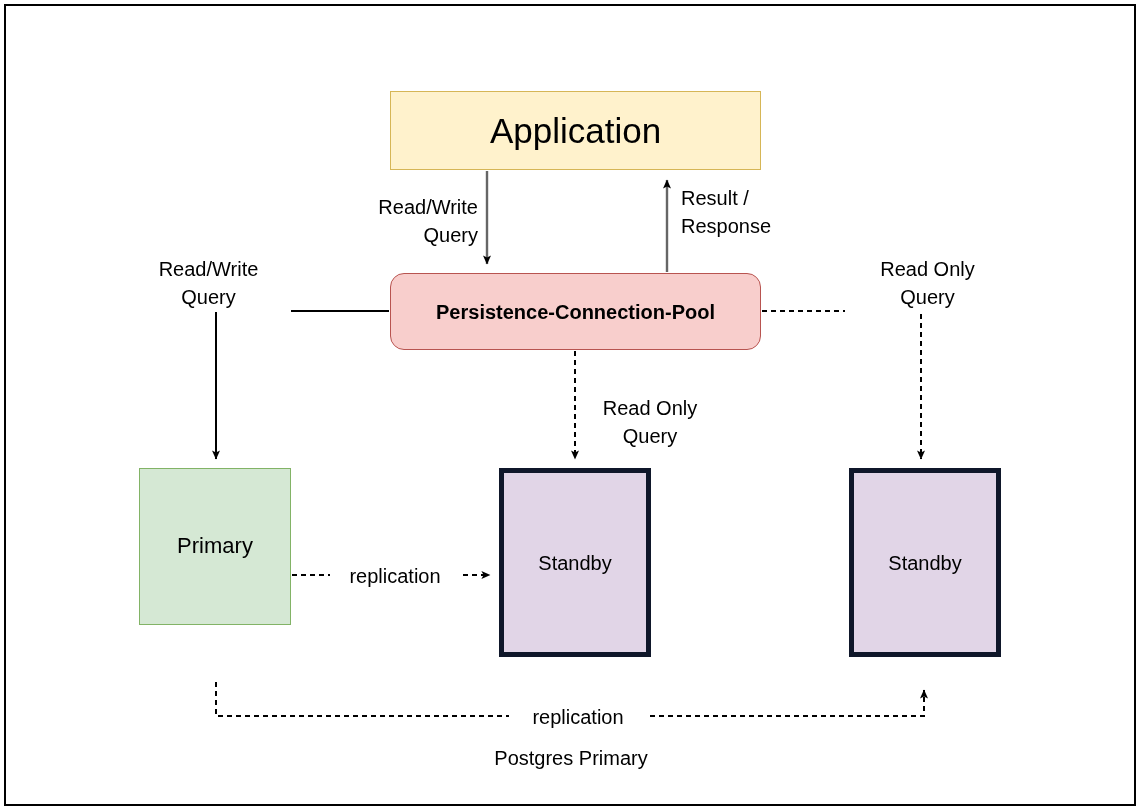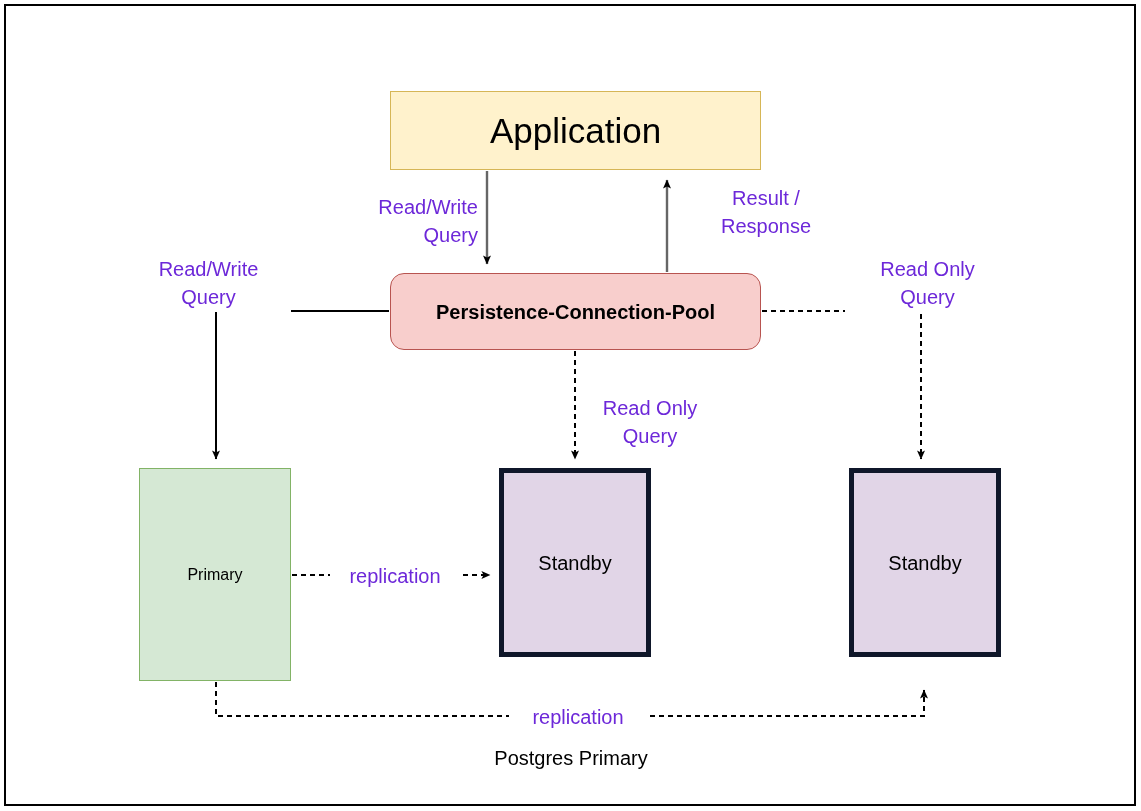--- a/index.html
+++ b/index.html
@@ -62,55 +62,55 @@
     background: #f8cecc;
     border: 1px solid #b85450;
     border-radius: 14px;
     font-size: 20px;
     font-weight: bold;
   }
   .node-primary {
     left: 139px;
     top: 468px;
     width: 152px;
-    height: 213px;
+    height: 157px;
     background: #d5e8d4;
     border: 1px solid #82b366;
-    font-size: 16px;
+    font-size: 22px;
   }
   .node-standby {
     top: 468px;
     width: 152px;
     height: 189px;
     background: #e1d5e7;
     border: 5px solid #0f172a;
     font-size: 20px;
   }
   .node-standby-mid { left: 499px; }
   .node-standby-right { left: 849px; }
 
   .edge-label {
     position: absolute;
-    color: #6d28d9;
+    color: #000000;
     font-size: 20px;
     line-height: 1.42;
     white-space: pre-line;
     background: #ffffff;
   }
   .lbl-rw-center {
     left: 318px;
     top: 193px;
     width: 160px;
     text-align: right;
   }
   .lbl-result {
     left: 681px;
     top: 184px;
     width: 170px;
-    text-align: center;
+    text-align: left;
   }
   .lbl-rw-left {
     left: 126px;
     top: 255px;
     width: 165px;
     text-align: center;
   }
   .lbl-ro-right {
     left: 845px;
     top: 255px;

